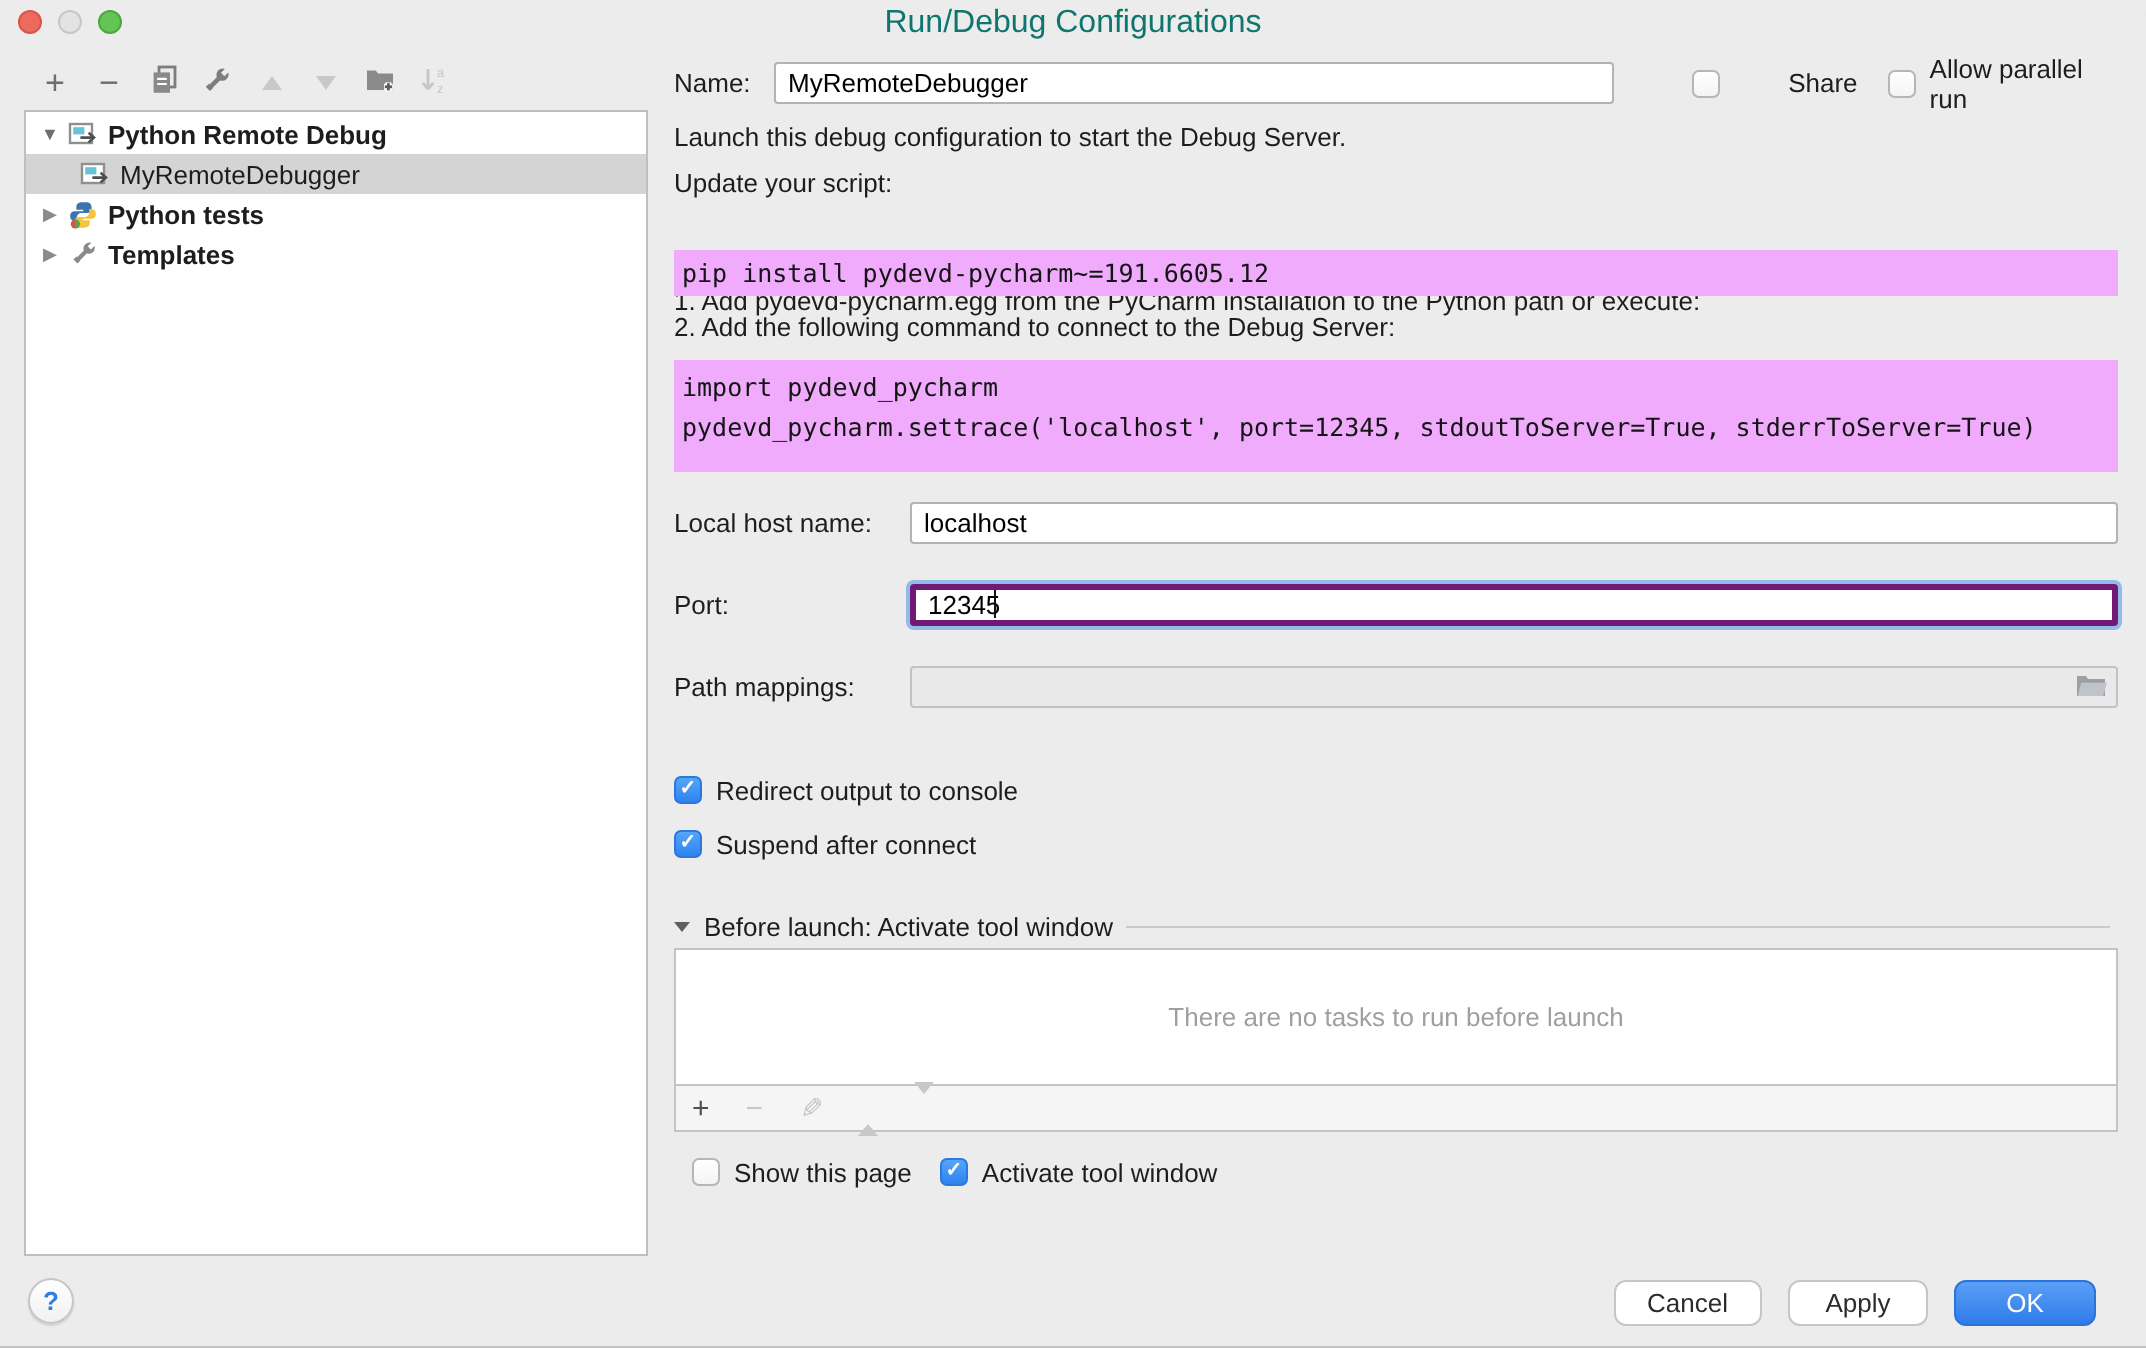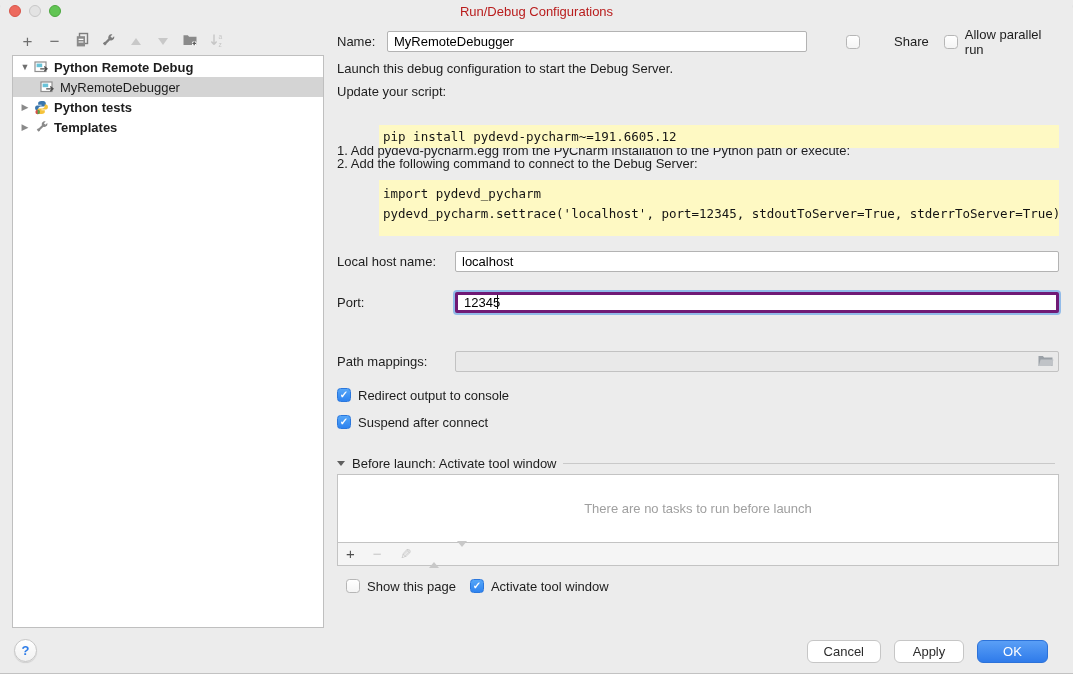--- a/index.html
+++ b/index.html
@@ -1,21 +1,21 @@
 <!DOCTYPE html>
 <html><head>
 <meta charset="utf-8">
 <style>
   html,body{margin:0;padding:0;background:#ececec;}
   .window{position:relative;width:1073px;height:674px;background:#ececec;overflow:hidden;
     font-family:"Liberation Sans",sans-serif;font-size:13px;color:#1d1d1d;
     border-radius:9px 9px 0 0;box-shadow:inset 0 -1px 0 #c2c2c2;}
   
   .titlebar{position:absolute;top:0;left:0;right:0;height:22px;}
-  .title{text-align:center;line-height:23px;font-size:13px;color:#b91c1c;}
+  .title{text-align:center;line-height:23px;font-size:16px;color:#0f766e;}
   .lights{position:absolute;left:9px;top:5px;display:flex;gap:8px;}
   .light{width:12px;height:12px;border-radius:50%;box-sizing:border-box;}
   .light.red{background:#ed6a5e;border:1px solid #d75549;}
   .light.gray{background:#e3e3e3;border:1px solid #c7c7c7;}
   .light.green{background:#62c554;border:1px solid #4ca73f;}
   
   .side-toolbar{position:absolute;left:14px;top:30px;height:23px;display:flex;align-items:center;}
   .tbi{width:27px;height:20px;display:flex;align-items:center;justify-content:center;}
   .glyph{font-size:17px;color:#6e6e6e;line-height:1;}
   .glyph.dis{color:#c8c8c8;}
@@ -37,23 +37,23 @@
     background:linear-gradient(#ffffff,#f1f1f1);border:1px solid #c6c6c6;box-sizing:border-box;
     display:flex;align-items:center;justify-content:center;color:#2d7ce8;font-weight:bold;
     font-size:13px;box-shadow:0 1px 1px rgba(0,0,0,.12);}
   
   .row{position:absolute;left:337px;right:14px;display:flex;align-items:center;}
   .flabel{flex:none;}
   input.txt,.field{height:21px;box-sizing:border-box;border:1px solid #b3b3b3;border-radius:2px;
     background:#fff;font-family:"Liberation Sans",sans-serif;font-size:13px;color:#000;
     padding:0 6px;margin:0;}
   .tline{position:absolute;left:337px;white-space:nowrap;}
-  .code{position:absolute;left:337px;right:14px;background:#fef9c3;
+  .code{position:absolute;left:337px;right:14px;background:#f0abfc;
     font-family:"DejaVu Sans Mono","Liberation Mono",monospace;font-size:12.5px;color:#141414;
-    white-space:nowrap;overflow:hidden;margin-left:42px;}
+    white-space:nowrap;overflow:hidden;}
   
   .cb{display:flex;align-items:center;gap:7px;cursor:default;}
   .cbbox{width:14px;height:14px;border-radius:3.5px;box-sizing:border-box;flex:none;
     background:linear-gradient(#ffffff,#f4f4f4);border:1px solid #b6b6b6;
     display:flex;align-items:center;justify-content:center;}
   .cb.checked .cbbox{background:linear-gradient(#55a6f8,#2e83ef);border:1px solid #2a77dd;}
   .cb.checked .cbbox::after{content:"✓";color:#fff;font-size:10px;font-weight:bold;line-height:1;}
   
   .portwrap{position:relative;flex:1;height:21px;}
   .portwrap input{width:100%;border:3px solid #701a75;box-shadow:0 0 0 2px #92bbe9;}
@@ -219,21 +219,21 @@
   </div>
 
   <div class="row" style="top:283px;height:38px;">
     <span class="flabel" style="width:118px;">Port:</span>
     <span class="portwrap">
       <input class="txt" value="12345" style="">
       <span class="caret"></span>
     </span>
   </div>
 
-  <div class="row" style="top:351px;height:21px;">
+  <div class="row" style="top:333px;height:21px;">
     <span class="flabel" style="width:118px;">Path mappings:</span>
     <span class="field disabled">
       <span class="folder-btn">
         <span><svg width="17" height="13" viewBox="0 0 17 13">
               <path d="M1.5 2h4.4l1.2 1.5h8.4V12H1.5z" fill="#9aa0a6"></path>
               <path d="M3.6 5.4h12.9L14.6 12H1.8z" fill="#c0c3c7"></path>
             </svg></span>
       </span>
     </span>
   </div>

